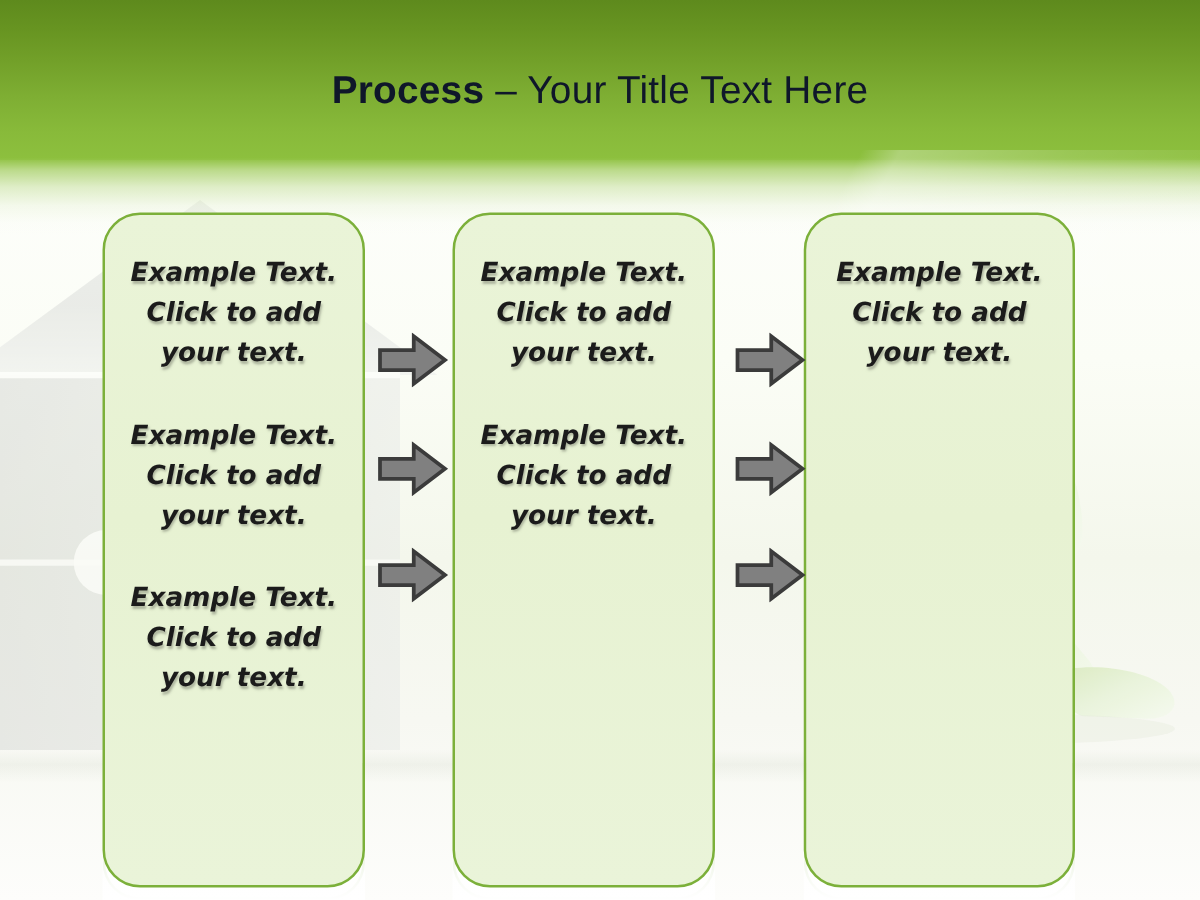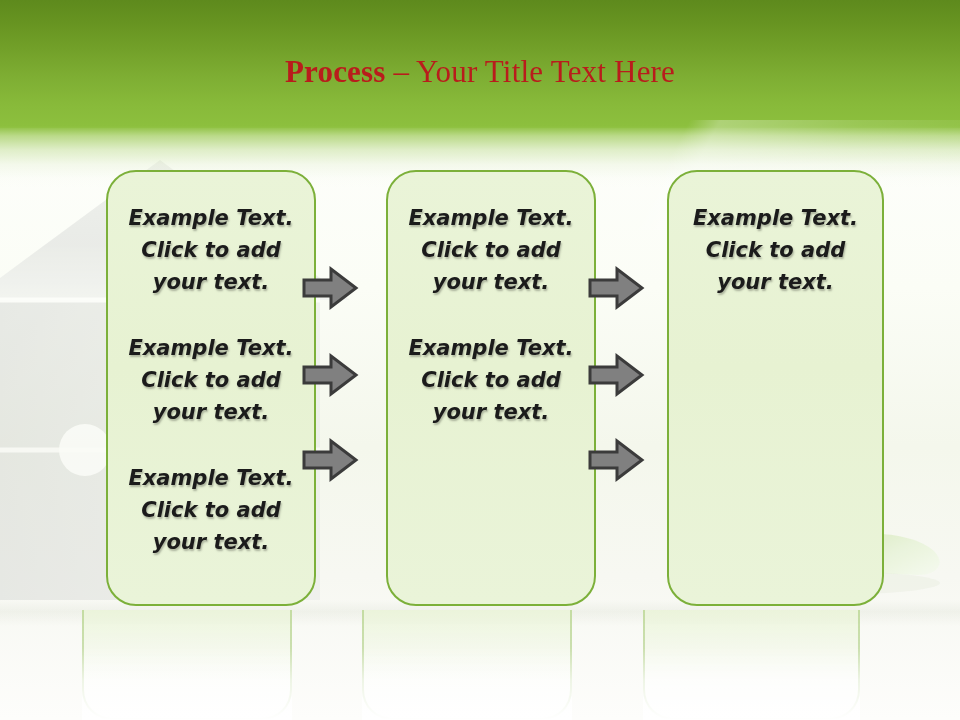--- a/index.html
+++ b/index.html
@@ -98,42 +98,41 @@
        rgba(255,255,255,0) 100%);
     z-index: 5;
     pointer-events: none;
   }
 
   .slide-title {
     position: absolute;
     left: 0; top: 52px;
     width: 960px;
     text-align: center;
-    color: #b91c1c;
+    color: #0f172a;
     font-size: 31px;
     line-height: 40px;
     letter-spacing: 0.2px;
     white-space: pre;
     z-index: 6;
-    font-family: Liberation Serif, serif;
+    font-family: Liberation Sans, sans-serif;
   }
   .slide-title .t-bold { font-weight: bold; }
   .slide-title .t-light { font-weight: normal; }
 
   
   .box {
     position: absolute;
     top: 170px;
-    height: 436px;
+    height: 540px;
     border: 2px solid #7cb03a;
     border-radius: 30px;
     background: linear-gradient(180deg, #eaf4d8 0%, #e7f2d2 45%, #eaf4d9 100%);
     box-sizing: border-box;
     z-index: 8;
-    margin-left: 24px;
   }
   #box-1 { left: 82px;  width: 210px; }
   #box-2 { left: 362px; width: 210px; }
   #box-3 { left: 643px; width: 217px; }
 
   .box-inner {
     position: absolute;
     left: 10px; right: 10px;
     top: 30px;
   }

